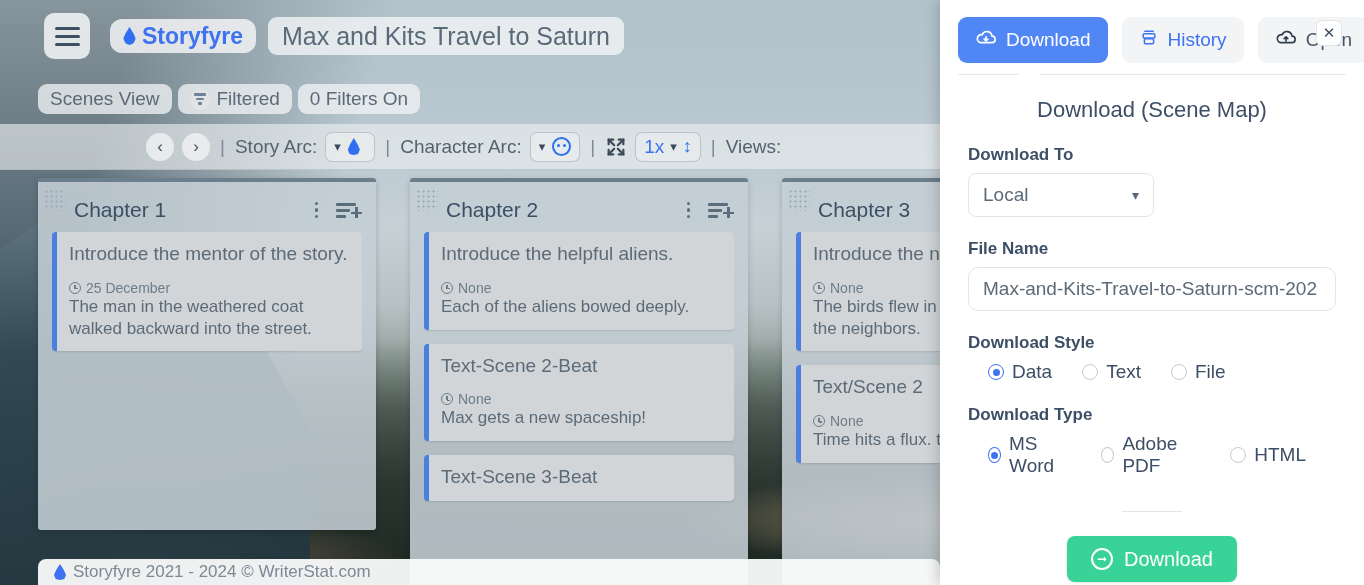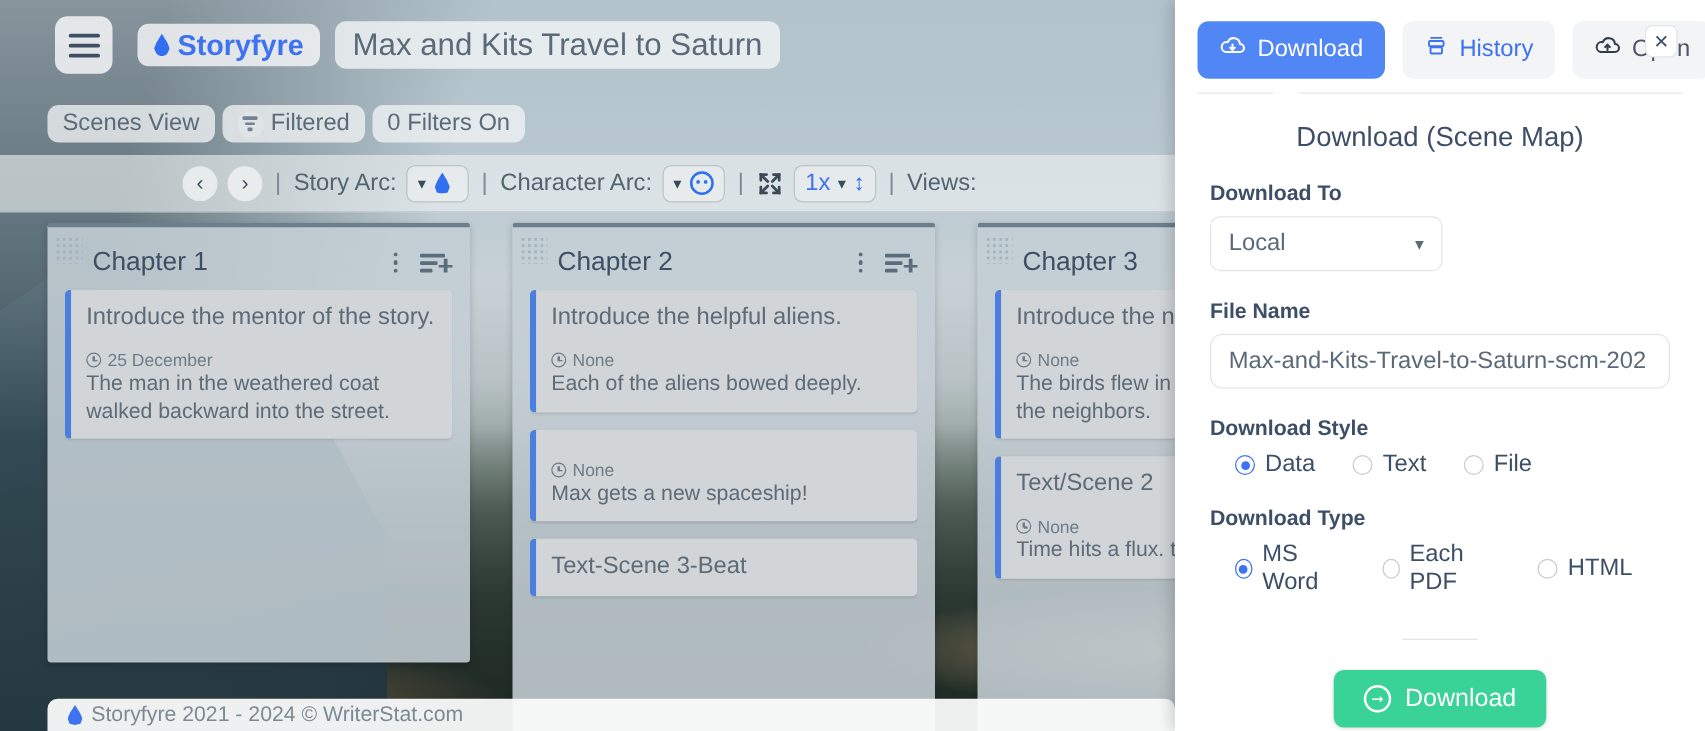--- a/index.html
+++ b/index.html
@@ -64,20 +64,21 @@
     flex-direction: column; gap: 5px;
     cursor: pointer;
   }
   .hamburger span { display:block; width: 25px; height: 3px; background: #3e4f62; border-radius: 2px; }
 
   .brand {
     position: absolute; left: 110px; top: 19px;
     height: 34px; padding: 0 13px;
     font-size: 23px; font-weight: 700; color: #3f72f0;
     gap: 6px;
+    border-radius: 12px;
   }
   .flame { width: 13px; height: 18px; position: relative; display:inline-block; }
   .flame::before{
     content:""; position:absolute; left:0; top:0; width:13px; height:18px;
     background:#2f6ff0;
     clip-path: polygon(50% 0%, 82% 38%, 100% 68%, 86% 94%, 50% 100%, 14% 94%, 0% 68%, 18% 38%);
     border-radius: 0 0 50% 50%;
   }
 
   .story-title {
@@ -452,20 +453,21 @@
       <div class="col-clip">
         <div class="card">
           <div class="card-title">Introduce the helpful aliens.</div>
           <div class="card-meta">
             <span class="clock"></span>
             <span>None</span>
           </div>
           <div class="card-body">Each of the aliens bowed deeply.</div>
         </div>
         <div class="card">
+          <div class="card-title">Text-Scene 2-Beat</div>
           <div class="card-meta">
             <span class="clock"></span>
             <span>None</span>
           </div>
           <div class="card-body">Max gets a new spaceship!</div>
         </div>
         <div class="card">
           <div class="card-title">Text-Scene 3-Beat</div>
         </div>
       </div>
@@ -585,21 +587,21 @@
       </div>
 
       <div class="field-label">Download Type</div>
       <div class="radio-row">
         <div class="radio-item">
           <span class="radio on"></span>
           <span class="radio-label">MS Word</span>
         </div>
         <div class="radio-item">
           <span class="radio"></span>
-          <span class="radio-label">Each PDF</span>
+          <span class="radio-label">Adobe PDF</span>
         </div>
         <div class="radio-item">
           <span class="radio"></span>
           <span class="radio-label">HTML</span>
         </div>
       </div>
 
       <div class="divider"></div>
 
       <div class="dl-btn-wrap">

